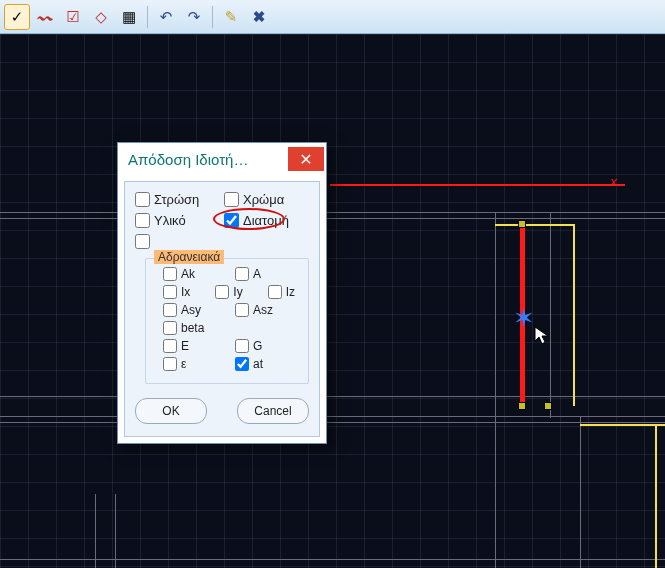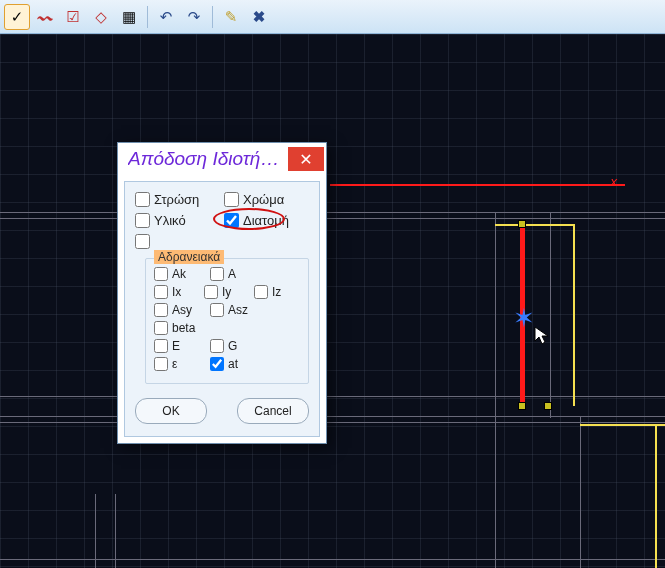--- a/index.html
+++ b/index.html
@@ -127,25 +127,24 @@
   .dialog-titlebar {
     height: 32px;
     background: #fff;
     display: flex;
     align-items: center;
     padding: 0 0 0 10px;
     border-bottom: 0;
   }
   .dialog-title {
     flex: 1;
-    color: #6d28d9;
-    font-size: 19px;
+    color: #0f766e;
+    font-size: 15px;
     white-space: nowrap;
     overflow: hidden;
-    font-style: italic;
   }
   .dialog-close {
     width: 36px;
     height: 24px;
     background: #e04030;
     color: #fff;
     display: flex;
     align-items: center;
     justify-content: center;
     font-size: 16px;
@@ -191,22 +190,23 @@
   .inertia-box .group-label {
     position: absolute;
     top: -9px;
     left: 8px;
     background: #fdba74;
     padding: 0 4px;
     margin: 0;
   }
   .inertia-row {
     display: flex;
-    gap: 4px;
+    gap: 20px;
     margin-bottom: 4px;
+    margin-left: 9px;
   }
   .inertia-row label {
     display: flex;
     align-items: center;
     width: 52px;
     font-size: 12px;
     color: #222;
   }
   .inertia-row input[type=checkbox] {
     width: 14px; height: 14px; margin: 0 4px 0 0;

